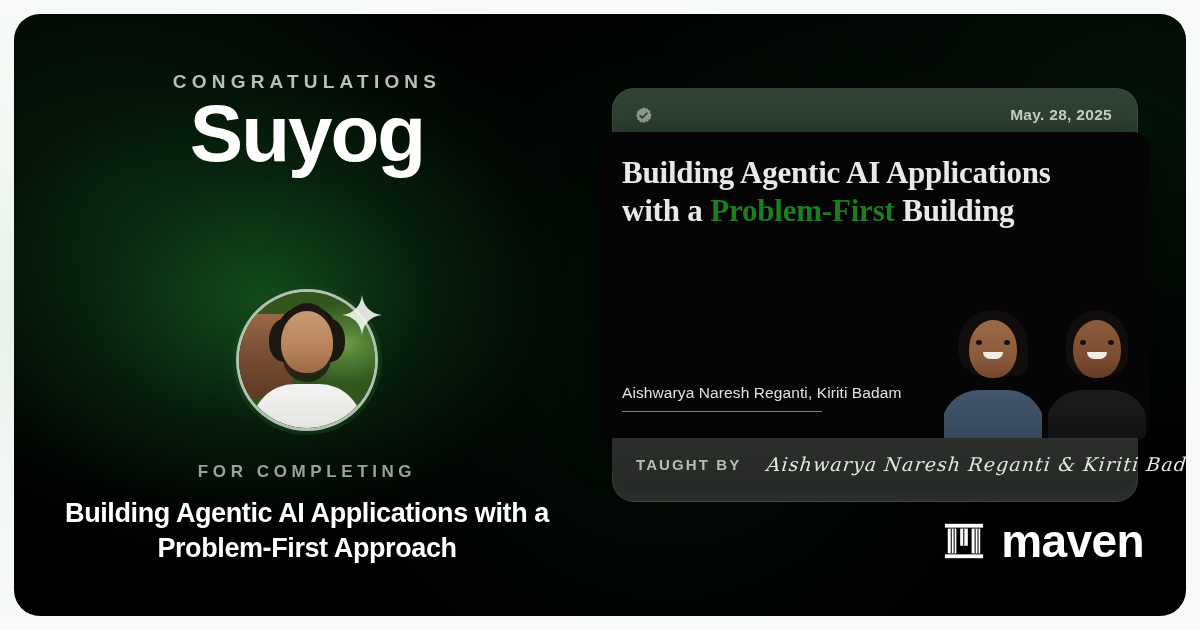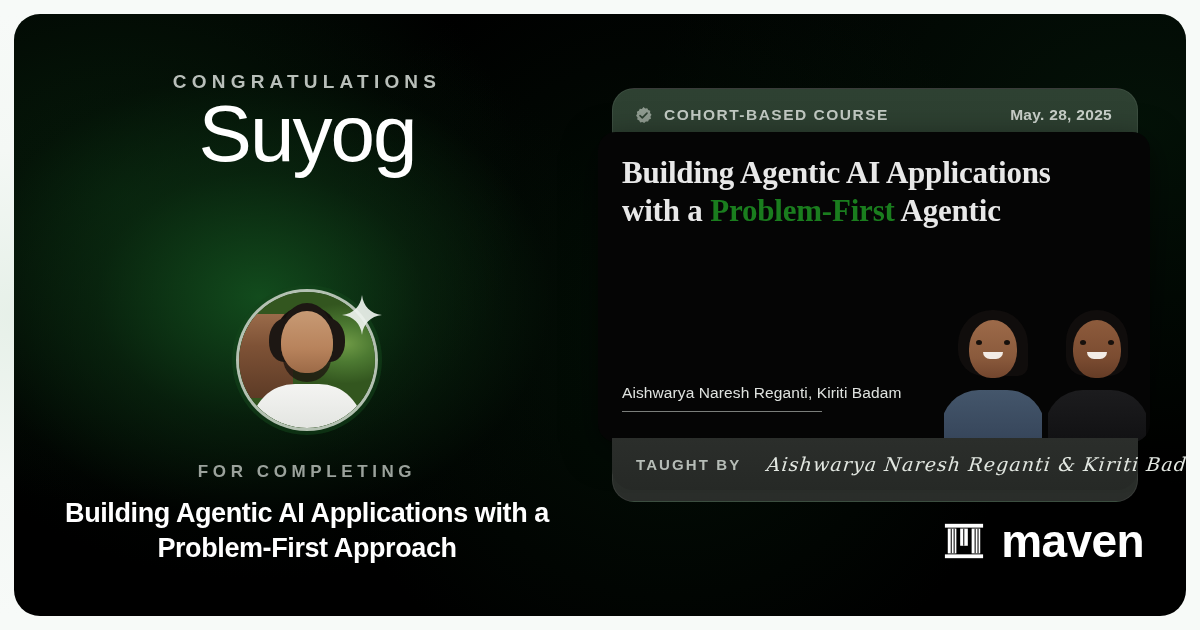--- a/index.html
+++ b/index.html
@@ -64,21 +64,21 @@
     letter-spacing: 5.2px;
     color: #b9bfba;
   }
   .recipient {
     position: absolute;
     top: 82px;
     left: 0;
     width: 100%;
     font-size: 80px;
     line-height: 0.95;
-    font-weight: 400;
+    font-weight: 700;
     letter-spacing: -2px;
     color: #ffffff;
   }
   .recipient-line { display: block; }
 
   .avatar-wrap {
     position: absolute;
     left: 50%;
     top: 275px;
     width: 142px;
@@ -462,28 +462,27 @@
     <div class="preview">
 
       <div class="preview-shell"></div>
 
       <div class="preview-topbar">
         <div class="badge-group">
           <svg class="verified-badge" viewBox="0 0 24 24">
             <path d="M12 1.4 14.1 3.1 16.8 2.7 17.9 5.2 20.5 6.1 20.3 8.9 22.2 10.9 20.8 13.3 21.4 16 18.9 17.2 17.8 19.7 15 19.6 12.9 21.4 10.5 20.2 7.8 20.7 6.6 18.2 4.1 17.1 4.4 14.3 2.6 12.2 4.1 9.9 3.6 7.2 6.1 6 7.3 3.5 10 3.7 Z" fill="#8f9b90"></path>
             <path d="M7.6 12.2 10.5 15 16.4 9.1" fill="none" stroke="#2e4132" stroke-width="2.1" stroke-linecap="round" stroke-linejoin="round"></path>
           </svg>
-          <span class="badge-label">COHORT-BASED COURSE</span>
         </div>
         <span class="preview-date">May. 28, 2025</span>
       </div>
 
       <div class="preview-main">
         <div class="preview-title">
-          <span>Building Agentic AI Applications with a </span><span class="hl">Problem-First</span><span> Agentic</span>
+          <span>Building Agentic AI Applications with a </span><span class="hl">Problem-First</span><span> Building</span>
         </div>
 
         <div class="preview-authors">Aishwarya Naresh Reganti, Kiriti Badam</div>
         <div class="preview-authors-rule"></div>
 
         <div class="instructor-photos">
           <div class="headshot left">
             <div class="hs-body"></div>
             <div class="hs-hair"></div>
             <div class="hs-face"></div>

